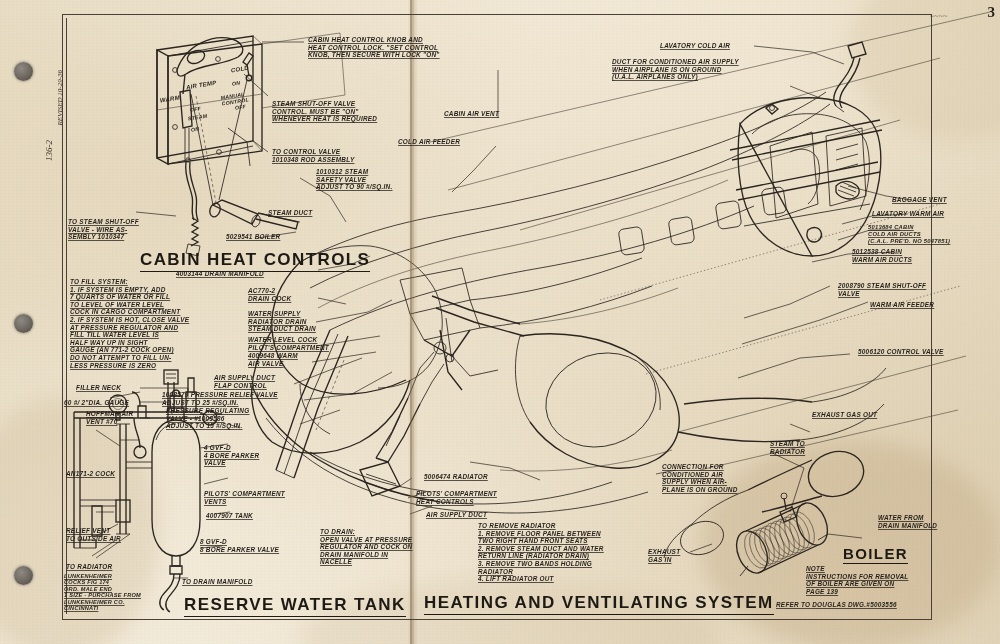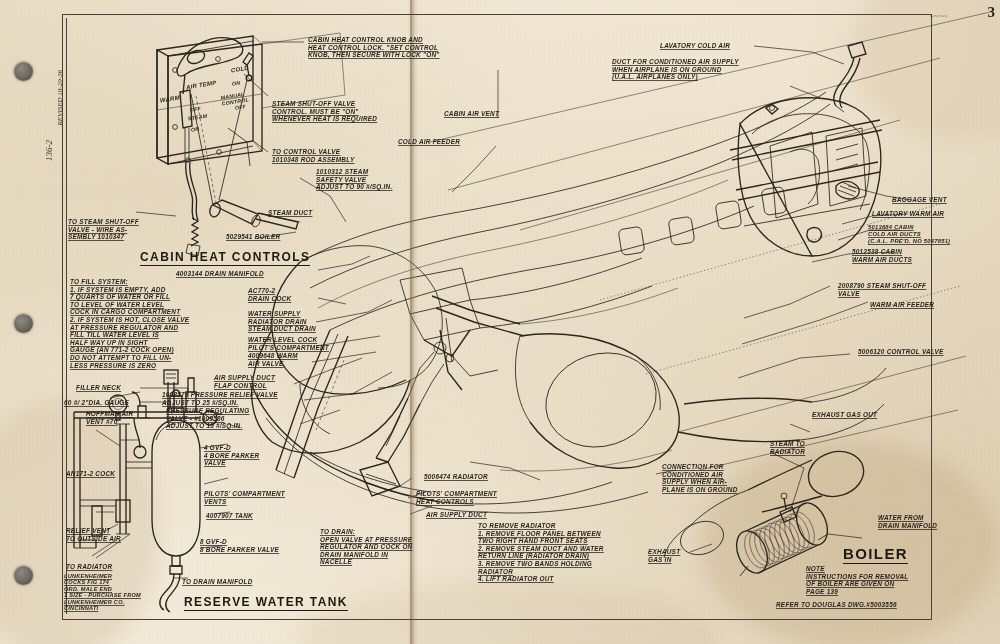--- a/index.html
+++ b/index.html
@@ -112,21 +112,21 @@
     text-underline-offset: 1.1px;
     text-decoration-color: rgba(36,31,26,0.75);
   }
   .lbl.nound { text-decoration: none; }
 
   .title {
     position: absolute;
     color: #1d1914;
     font-family: "Liberation Sans", sans-serif;
     font-weight: 700;
-    font-size: 12px;
+    font-size: 17px;
     letter-spacing: 1.4px;
     white-space: pre;
     text-transform: uppercase;
     border-bottom: 1.4px solid #1d1914;
     padding-bottom: 1px;
   }
 
   .corner-num {
     position: absolute;
     right: 5px; top: 4px;
@@ -498,20 +498,21 @@
   <div class="punch" style="left:14px;top:566px;"></div>
 
   <div class="corner-num">3</div>
   <div class="scribble" style="left:930px;top:12px;">~~~~</div>
 
   <div class="margin-note" style="left:56px;top:70px;transform:rotate(-90deg) translate(-100%,0);">REVISED 10-29-36</div>
   <div class="margin-note" style="left:44px;top:140px;font-size:9px;transform:rotate(-90deg) translate(-100%,0);">136-2</div>
 
   <div class="title" style="left:140px;top:250px;">CABIN HEAT CONTROLS</div>
   <div class="title" style="left:184px;top:595px;">RESERVE WATER TANK</div>
+  <div class="title" style="left:424px;top:593px;">HEATING AND VENTILATING SYSTEM</div>
   <div class="title" style="left:843px;top:545px;font-size:15px;">BOILER</div>
 
   <div class="lbl nound" style="left:160px;top:96px;font-size:6px;transform:rotate(-9deg);">WARM</div>
   <div class="lbl nound" style="left:186px;top:82px;font-size:6px;transform:rotate(-9deg);">AIR TEMP</div>
   <div class="lbl nound" style="left:231px;top:66px;font-size:6px;transform:rotate(-9deg);">COLD</div>
   <div class="lbl nound" style="left:221px;top:92px;font-size:5.2px;line-height:6px;width:34px;white-space:normal;transform:rotate(-9deg);">MANUAL CONTROL</div>
   <div class="lbl nound" style="left:232px;top:80px;font-size:5.2px;transform:rotate(-9deg);">ON</div>
   <div class="lbl nound" style="left:235px;top:104px;font-size:5.2px;transform:rotate(-9deg);">OFF</div>
   <div class="lbl nound" style="left:190px;top:106px;font-size:5.2px;transform:rotate(-9deg);">OFF</div>
   <div class="lbl nound" style="left:188px;top:114px;font-size:5.2px;transform:rotate(-9deg);">STEAM</div>

